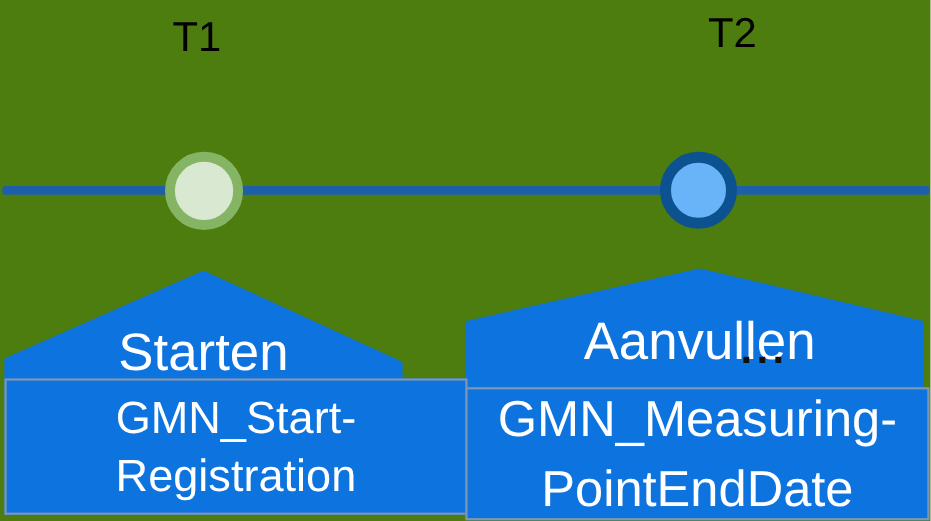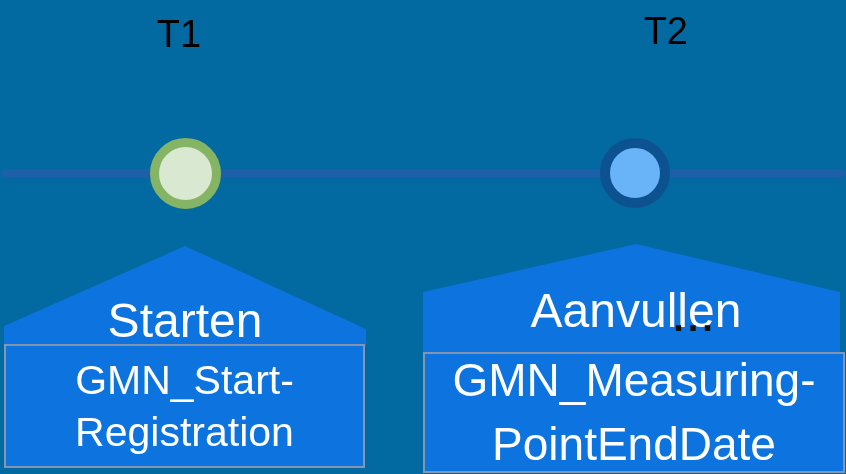--- a/index.html
+++ b/index.html
@@ -1,20 +1,20 @@
 <!DOCTYPE html>
 <html><head>
 <meta charset="utf-8">
 <style>
   html,body { margin:0; padding:0; background:#ffffff; }
   .canvas {
     position:relative;
     width:846px;
     height:474px;
-    background:#0369a1;
+    background:#4d7c0f;
     overflow:hidden;
     font-family:"Liberation Sans", sans-serif;
   }
   .t-label {
     position:absolute;
     font-size:38px;
     color:#000000;
     width:120px;
     text-align:center;
     line-height:1;
@@ -77,21 +77,21 @@
     border:2px solid #8296b2;
     color:#ffffff;
     display:flex;
     flex-direction:column;
     align-items:center;
     justify-content:center;
     text-align:center;
   }
   .box-1 {
     left:4px; top:344px;
-    width:361px; height:124px;
+    width:421px; height:124px;
     font-size:41px; line-height:52px;
   }
   .box-2 {
     left:423px; top:352px;
     width:422px; height:121px;
     font-size:46px; line-height:53px;justify-content:space-between;
   }
 </style>
 </head>
 <body>

